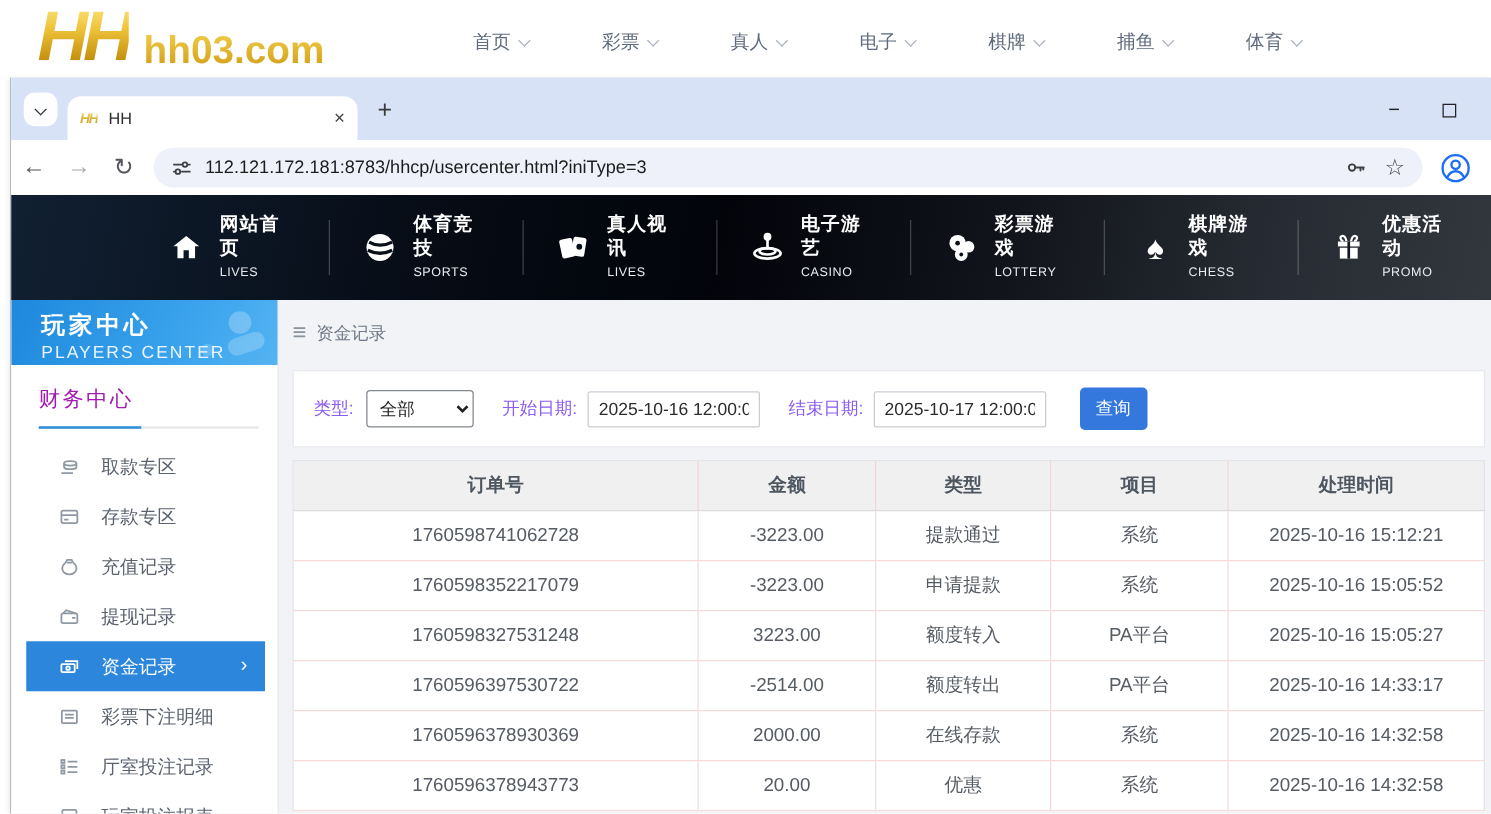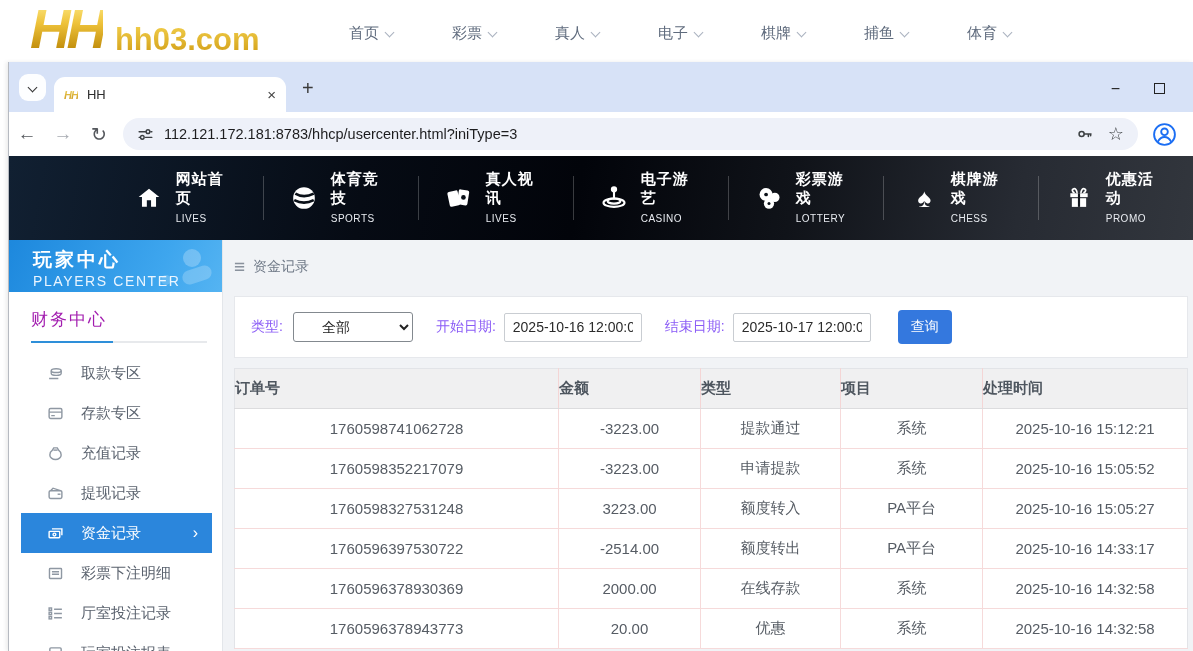--- a/index.html
+++ b/index.html
@@ -10,21 +10,21 @@
   .site-header { height:62px; display:flex; align-items:flex-start; background:#fff; }
   .logo { display:flex; align-items:flex-start; margin-left:30px; }
   .logo-hh { font-size:56px; line-height:58px; font-weight:800; font-style:italic; letter-spacing:-4px;
              background:linear-gradient(180deg,#fbe379 8%,#eec23a 40%,#c18d0b 85%);
              -webkit-background-clip:text; background-clip:text; color:transparent; }
   .logo-domain { font-size:31px; font-weight:800; margin:22px 0 0 12px;
              background:linear-gradient(180deg,#f4d24f,#cf9a12);
              -webkit-background-clip:text; background-clip:text; color:transparent; }
   .site-nav { display:flex; margin:24px 0 0 60px; }
   .site-nav-item { display:flex; align-items:center; color:#5f6b7d; font-size:15px; cursor:pointer;
-                   width:103px; justify-content:center; }
+                   width:103px; justify-content:flex-end; }
   .chev { width:7px; height:7px; border-right:1.6px solid #aab2bf; border-bottom:1.6px solid #aab2bf;
           transform:rotate(45deg); margin:-3px 0 0 7px; display:inline-block; }
 
   
   .browser { margin-left:8px; height:589px; border-left:1px solid #b6bac1; display:flex; flex-direction:column;
              box-shadow:-2px 0 4px rgba(0,0,0,.08); }
   .tab-bar { height:50px; background:#d7e2f7; display:flex; align-items:flex-end; flex-shrink:0; }
   .tab-search { width:27px; height:27px; background:#fdfeff; border-radius:9px; margin:0 8px 11px 10px;
                 display:flex; align-items:center; justify-content:center; cursor:pointer; }
   .tab-search .chev { border-color:#333; margin:0; }
@@ -82,33 +82,33 @@
   .side-item.active .s-icon { color:#fff; }
   .side-arrow { margin-left:auto; margin-right:14px; font-size:16px; color:#fff; }
 
   .main { flex:1; padding:18px 5px 0 11px; overflow:hidden; }
   .breadcrumb { display:flex; align-items:center; color:#6f7987; font-size:14px; }
   .bc-icon { font-size:19px; color:#8a929d; margin-right:8px; line-height:14px; cursor:pointer; }
 
   .filter-card { margin-top:20px; background:#fff; border:1px solid #e6e8ec; height:62px;
                  display:flex; align-items:center; padding:0 16px; }
   .f-label { font-size:14px; color:#8b5cf6; }
-  .type-select { width:120px; height:30px; margin-left:10px; border:1px solid #83898f; border-radius:3px;
-                 background:#fff; font-size:14px; color:#222; padding-left:24px;
+  .type-select { width:86px; height:30px; margin-left:10px; border:1px solid #83898f; border-radius:3px;
+                 background:#fff; font-size:14px; color:#222; padding-left:6px;
                  font-family:"Liberation Sans",sans-serif; }
   .date-label { margin-left:23px; }
   .date-input { width:138px; height:29px; border:1px solid #c9cdd2; border-radius:2px; margin-left:8px;
                 font-size:14px; color:#2b2b2b; padding:0 8px; font-family:"Liberation Sans",sans-serif; }
   .search-btn { margin-left:27px; background:#3478de; color:#fff; border:none; border-radius:4px;
                 font-size:14px; padding:8px 13px; cursor:pointer; font-family:"Liberation Sans",sans-serif; }
 
   table.records { margin-top:10px; width:100%; border-collapse:collapse; background:#fff;
                   border:1px solid #e2e4e8; table-layout:fixed; }
   table.records th { height:40px; background:#f0f0f1; color:#4e565f; font-size:15px; font-weight:bold;
-                     border-right:1px solid #f4d5d5; border-bottom:1px solid #dcdcde; text-align:left; }
+                     border-right:1px solid #f4d5d5; border-bottom:1px solid #dcdcde; text-align:center; }
   table.records td { height:40px; color:#565c64; font-size:15px; text-align:center;
                      border-right:1px solid #f6dada; border-bottom:1px solid #f6dada; background:#fff; }
   table.records th:last-child, table.records td:last-child { border-right:none; }
   .col-order { width:34%; } .col-amt { width:14.9%;margin-top:48px; } .col-type { width:14.7%; }
   .col-proj { width:14.9%; } .col-time { width:21.5%; }
 </style>
 </head>
 <body>
 
 <div class="site-header">

